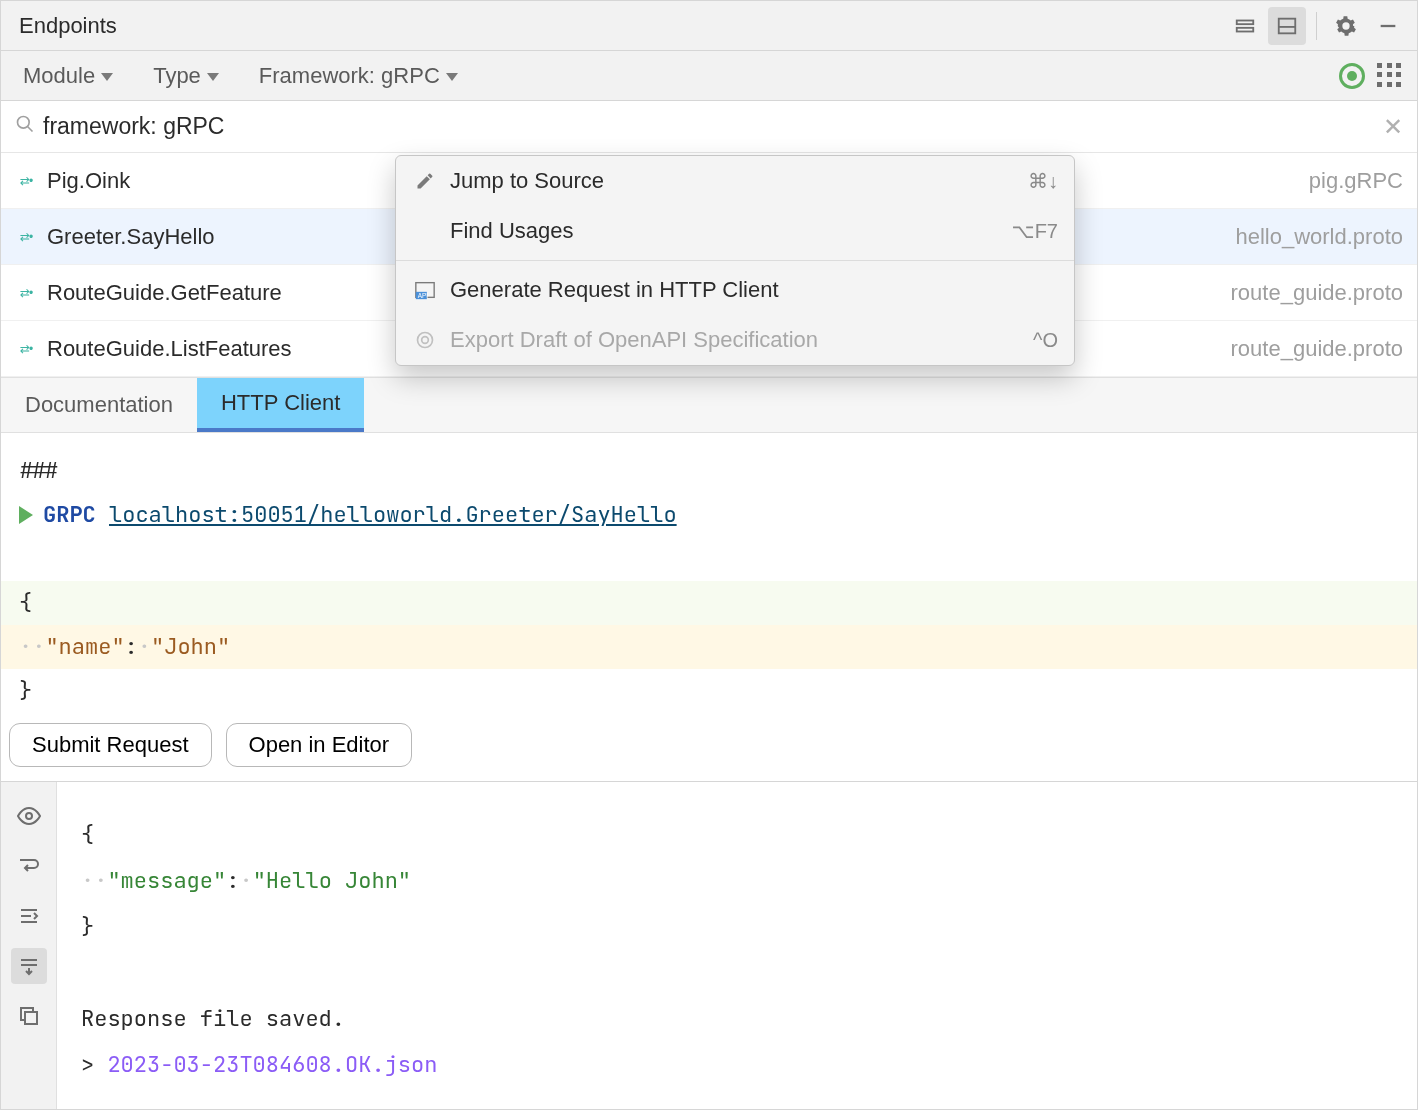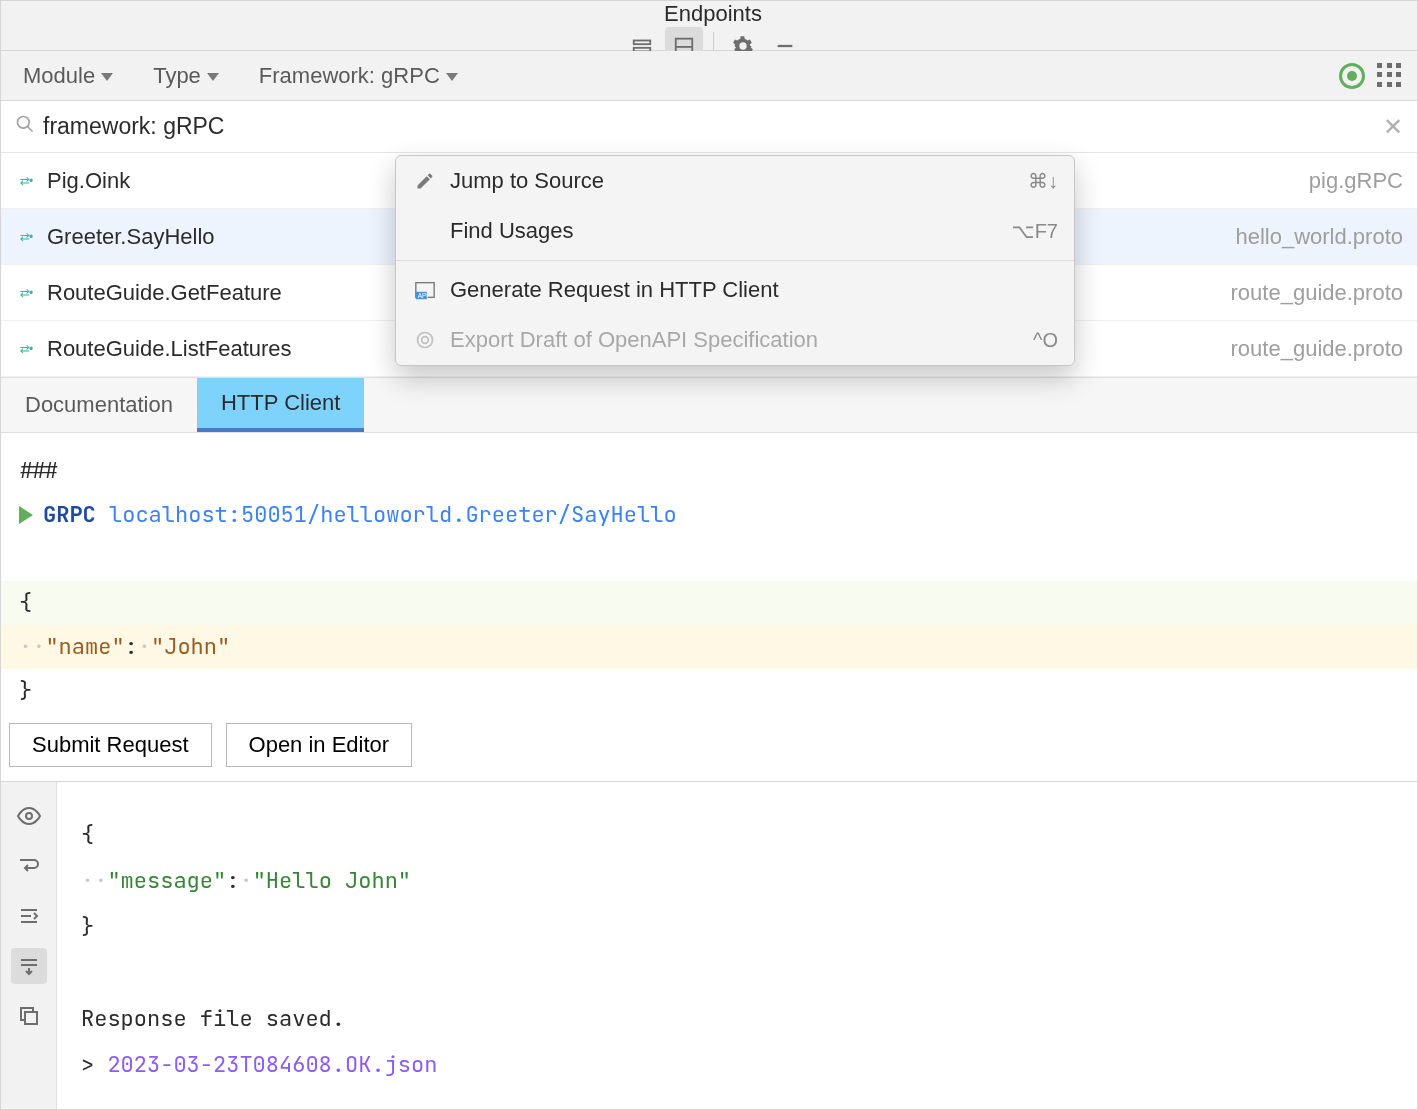--- a/index.html
+++ b/index.html
@@ -1,18 +1,18 @@
 <!DOCTYPE html>
 <html><head>
 <meta charset="utf-8">
 <style>
   * { box-sizing: border-box; margin: 0; padding: 0; }
   html, body { width: 1418px; height: 1110px; font-family: -apple-system, "Segoe UI", Arial, sans-serif; font-size: 22px; color: #2b2b2b; background: #fff; }
   .panel { width: 1418px; height: 1110px; display: flex; flex-direction: column; border: 1px solid #d6d6d6; }
-  .titlebar { display: flex; align-items: center; justify-content: space-between; height: 50px; background: #f2f2f2; border-bottom: 1px solid #d6d6d6; padding: 0 10px 0 18px; flex-direction: column; }
+  .titlebar { display: flex; align-items: center; justify-content: space-between; height: 50px; background: #f2f2f2; border-bottom: 1px solid #d6d6d6; padding: 0 10px 0 18px; }
   .titlebar-title { font-size: 22px; color: #2b2b2b; }
   .titlebar-icons { display: flex; align-items: center; gap: 4px; }
   .tb-icon { width: 38px; height: 38px; display: flex; align-items: center; justify-content: center; color: #6e6e6e; border-radius: 4px; cursor: pointer; }
   .tb-icon.active { background: #dcdcdc; }
   .tb-sep { width: 1px; height: 28px; background: #cfcfcf; margin: 0 6px; }
   .filterbar { display: flex; align-items: center; height: 50px; background: #f2f2f2; border-bottom: 1px solid #d6d6d6; padding: 0 14px; gap: 24px; }
   .dropdown { display: flex; align-items: center; gap: 6px; color: #5a5a5a; cursor: pointer; padding: 4px 8px; }
   .chev { width: 0; height: 0; border-left: 6px solid transparent; border-right: 6px solid transparent; border-top: 8px solid #7a7a7a; margin-top: 2px; }
   .filterbar-right { margin-left: auto; display: flex; align-items: center; gap: 12px; }
   .target-icon { width: 26px; height: 26px; border-radius: 50%; border: 3px solid #5faf5f; position: relative; }
@@ -36,27 +36,27 @@
   .menu-label { flex: 1; }
   .menu-shortcut { color: #8a8a8a; font-size: 20px; }
   .menu-sep { height: 1px; background: #dcdcdc; margin: 4px 0; }
   .tabs-row { display: flex; align-items: stretch; height: 56px; background: #f6f6f6; border-top: 1px solid #e0e0e0; border-bottom: 1px solid #e0e0e0; }
   .tab { padding: 0 24px; display: flex; align-items: center; color: #5a5a5a; cursor: pointer; }
   .tab.active { color: #2b2b2b; border-bottom: 4px solid #4a79c8; background: #7dd3fc; }
   .editor { padding: 16px 18px 10px 18px; font-family: "JetBrains Mono", "Menlo", monospace; font-size: 22px; line-height: 44px; }
   .editor-line { white-space: pre; }
   .tri { display: inline-block; width: 0; height: 0; border-top: 9px solid transparent; border-bottom: 9px solid transparent; border-left: 14px solid #5faf5f; margin-right: 10px; vertical-align: -2px; }
   .kw-grpc { color: #1f4aa3; font-weight: 600; }
-  .url { color: #3b82f6; }
+  .url { text-decoration: underline; color: #0c4a6e; }
   .hl-line { background: #f7fbf0; margin: 0 -18px; padding: 0 18px; }
   .hl-line2 { background: #fff8e5; margin: 0 -18px; padding: 0 18px; }
   .json-key, .json-str { color: #9b5b21; }
   .ws-dots { color: #c8c8c8; }
   .buttons-row { display: flex; gap: 14px; padding: 0 8px 14px 8px; }
-  .btn { padding: 8px 22px; border: 1px solid #b8b8b8; border-radius: 0; background: #fff; font-size: 22px; cursor: pointer; }
+  .btn { padding: 8px 22px; border: 1px solid #b8b8b8; border-radius: 11px; background: #fff; font-size: 22px; cursor: pointer; }
   .response-area { display: flex; border-top: 1px solid #d6d6d6; flex: 1; }
   .resp-gutter { width: 56px; background: #f2f2f2; display: flex; flex-direction: column; align-items: center; gap: 14px; padding-top: 16px; border-right: 1px solid #e0e0e0; }
   .gutter-icon { width: 36px; height: 36px; color: #6e6e6e; display: flex; align-items: center; justify-content: center; cursor: pointer; border-radius: 4px; }
   .gutter-icon.active { background: #dcdcdc; }
   .resp-body { padding: 30px 20px 12px 24px; font-family: "JetBrains Mono", "Menlo", monospace; font-size: 22px; line-height: 46px; }
   .resp-key { color: #378637; }
   .resp-str { color: #378637; }
   .link { color: #8b5cf6; cursor: pointer; }
   .small-ep-icon { font-size: 12px; color: #3cb4a3; letter-spacing: -1px; }
 </style>

